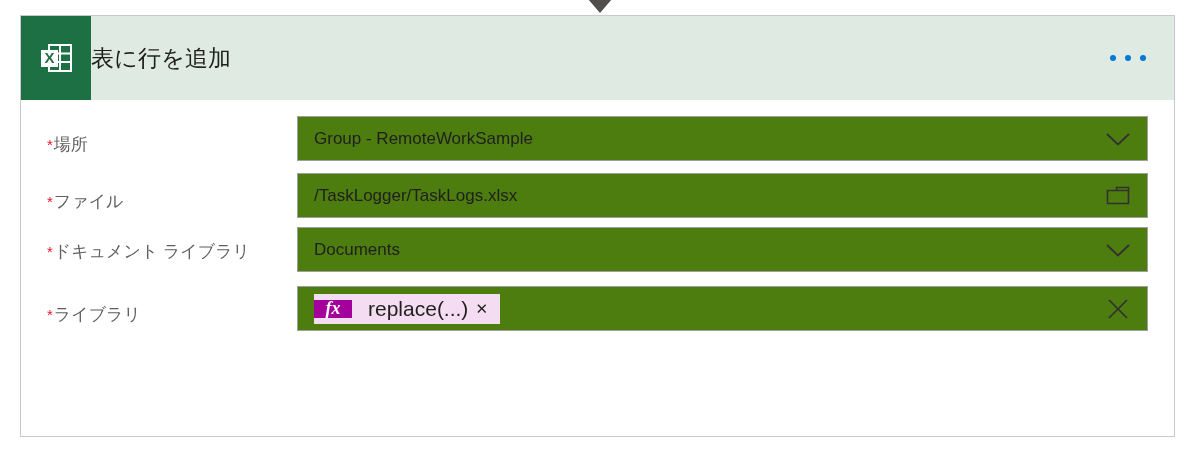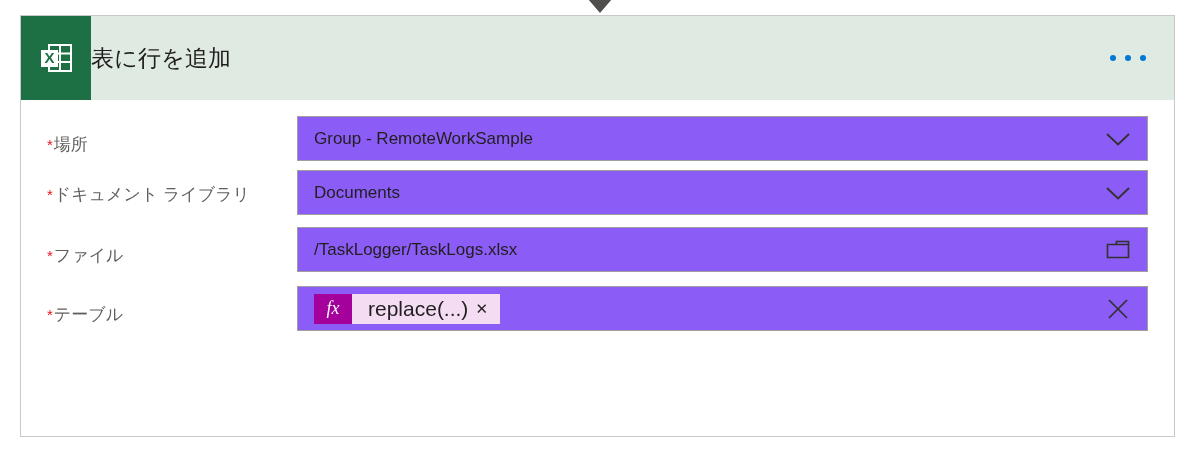--- a/index.html
+++ b/index.html
@@ -111,21 +111,21 @@
     color: #e81123;
     font-size: 15px;
     margin-right: 1px;
   }
 
   .field-control {
     position: relative;
     flex: 1 1 auto;
     box-sizing: border-box;
     border: 1px solid #a19f9d;
-    background: #8b5cf6;
+    background: #4d7c0f;
     min-height: 45px;
     display: flex;
     align-items: center;
     padding: 0 54px 0 16px;
   }
   .field-value {
     font-size: 17px;
     color: #201f1e;
     line-height: 22px;
     white-space: nowrap;
@@ -156,29 +156,29 @@
   .token-chip {
     display: inline-flex;
     align-items: center;
     background: #f4ddf2;
     height: 30px;
     max-width: 100%;
     overflow: hidden;
   }
   .token-fx {
     width: 38px;
-    height: 30px;
+    height: 18px;
     background: #a4009c;
     color: #ffffff;
     display: flex;
     align-items: center;
     justify-content: center;
     font-family: "Liberation Serif", "DejaVu Serif", serif;
     font-style: italic;
-    font-weight: normal;
+    font-weight: bold;
     font-size: 18px;
     flex: 0 0 38px;
   }
   .token-text {
     font-size: 21px;
     color: #201f1e;
     padding: 0 7px 0 16px;
     white-space: nowrap;
   }
   .token-remove {
@@ -231,47 +231,47 @@
         <div class="field-control">
           <div class="field-value">Group - RemoteWorkSample</div>
           <div class="trailing-icon">
             <svg width="26" height="16" viewBox="0 0 26 16" aria-hidden="true">
               <polyline points="2,3 13,13.5 24,3" fill="none" stroke="#323130" stroke-width="1.8"></polyline>
             </svg>
           </div>
         </div>
       </div>
 
-      <div class="field-row row-doclib">
-        <div class="field-label"><span class="req-star">*</span><span>ドキュメント ライブラリ</span></div>
-        <div class="field-control">
-          <div class="field-value">Documents</div>
-          <div class="trailing-icon">
-            <svg width="26" height="16" viewBox="0 0 26 16" aria-hidden="true">
-              <polyline points="2,3 13,13.5 24,3" fill="none" stroke="#323130" stroke-width="1.8"></polyline>
-            </svg>
-          </div>
-        </div>
-      </div>
-
       <div class="field-row row-file">
         <div class="field-label"><span class="req-star">*</span><span>ファイル</span></div>
         <div class="field-control">
           <div class="field-value">/TaskLogger/TaskLogs.xlsx</div>
           <div class="trailing-icon">
             <svg width="24" height="20" viewBox="0 0 24 20" aria-hidden="true">
               <path d="M1.5 4.5 H22.5 V17.5 H1.5 Z" fill="none" stroke="#323130" stroke-width="1.6"></path>
               <path d="M10.5 4.5 V1.5 H22.5 V4.5" fill="none" stroke="#323130" stroke-width="1.6"></path>
             </svg>
           </div>
         </div>
       </div>
 
+      <div class="field-row row-doclib">
+        <div class="field-label"><span class="req-star">*</span><span>ドキュメント ライブラリ</span></div>
+        <div class="field-control">
+          <div class="field-value">Documents</div>
+          <div class="trailing-icon">
+            <svg width="26" height="16" viewBox="0 0 26 16" aria-hidden="true">
+              <polyline points="2,3 13,13.5 24,3" fill="none" stroke="#323130" stroke-width="1.8"></polyline>
+            </svg>
+          </div>
+        </div>
+      </div>
+
       <div class="field-row row-table">
-        <div class="field-label"><span class="req-star">*</span><span>テーブル</span></div>
+        <div class="field-label"><span class="req-star">*</span><span>ライブラリ</span></div>
         <div class="field-control">
           <span class="token-chip">
             <span class="token-fx">fx</span>
             <span class="token-text">replace(...)</span>
             <span class="token-remove">✕</span>
           </span>
           <div class="trailing-icon">
             <svg width="24" height="24" viewBox="0 0 24 24" aria-hidden="true">
               <line x1="3" y1="3" x2="21" y2="21" stroke="#323130" stroke-width="1.7"></line>
               <line x1="21" y1="3" x2="3" y2="21" stroke="#323130" stroke-width="1.7"></line>

